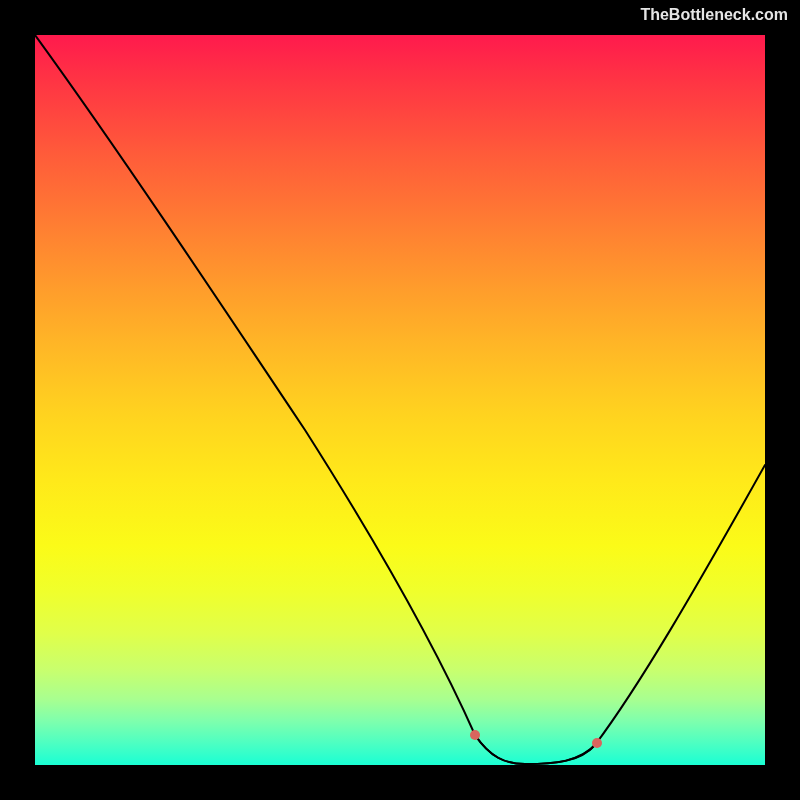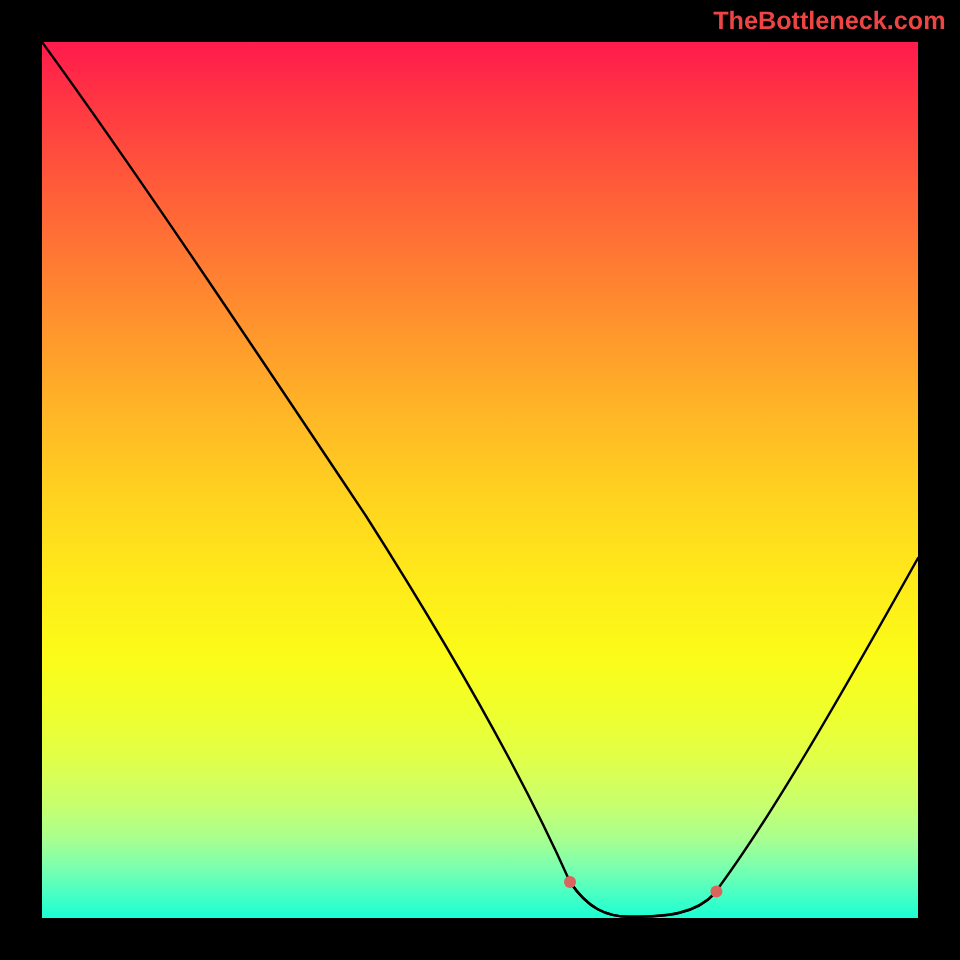--- a/index.html
+++ b/index.html
@@ -8,22 +8,22 @@
     height: 800px;
     background: #000;
     position: relative;
     font-family: Arial, sans-serif;
     overflow: hidden;
   }
   .watermark {
     position: absolute;
     top: 6px;
     right: 12px;
-    color: #ef4444;
-    font-size: 21px;
+    color: #e5e5e5;
+    font-size: 16px;
     font-weight: bold;
     z-index: 10;
   }
   .plot-area {
     position: absolute;
     left: 35px;
     top: 35px;
     width: 730px;
     height: 730px;
     overflow: hidden;

